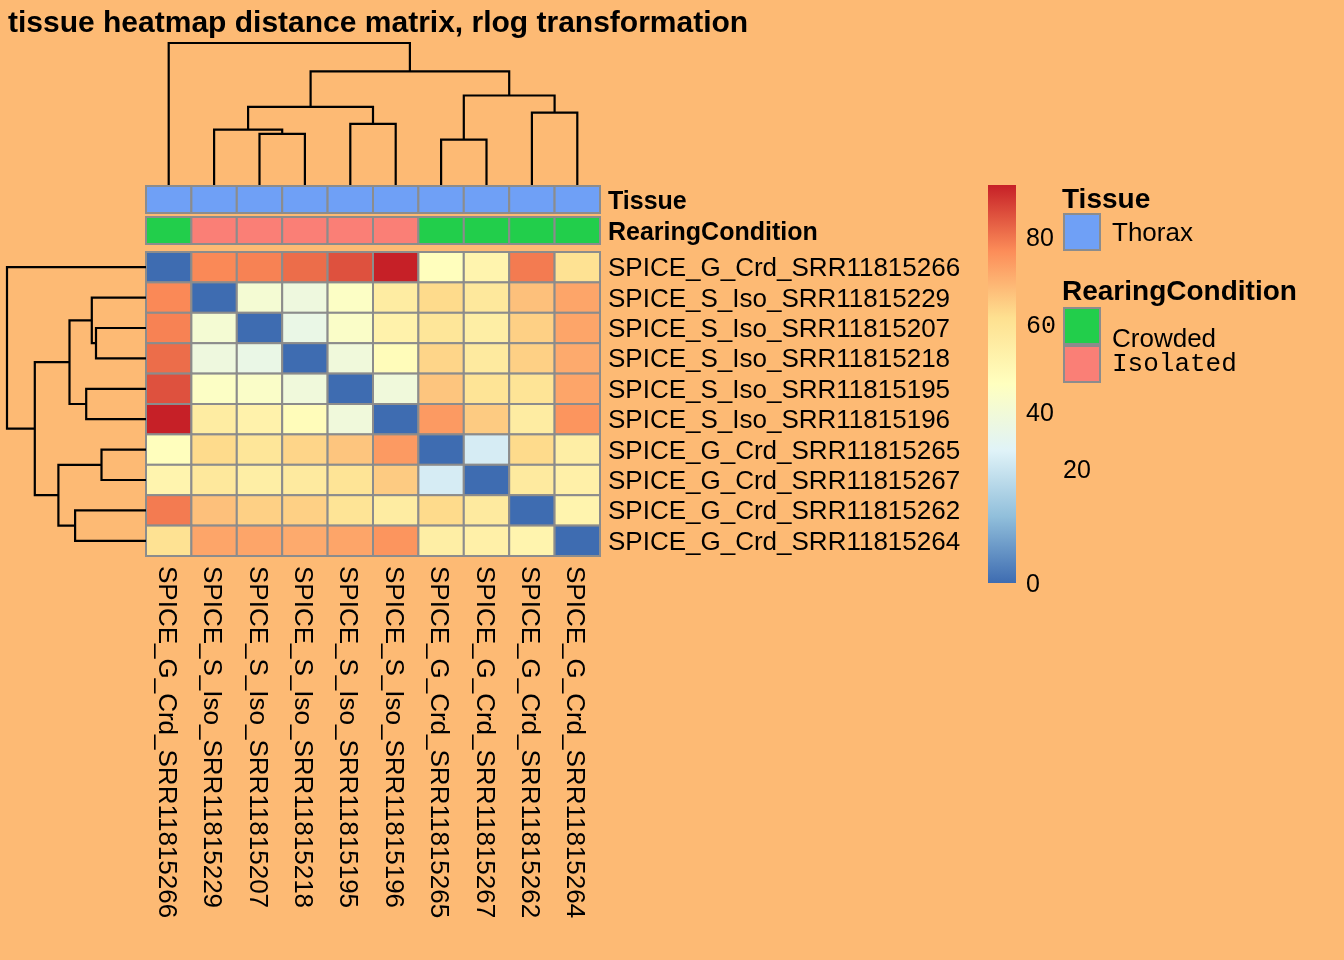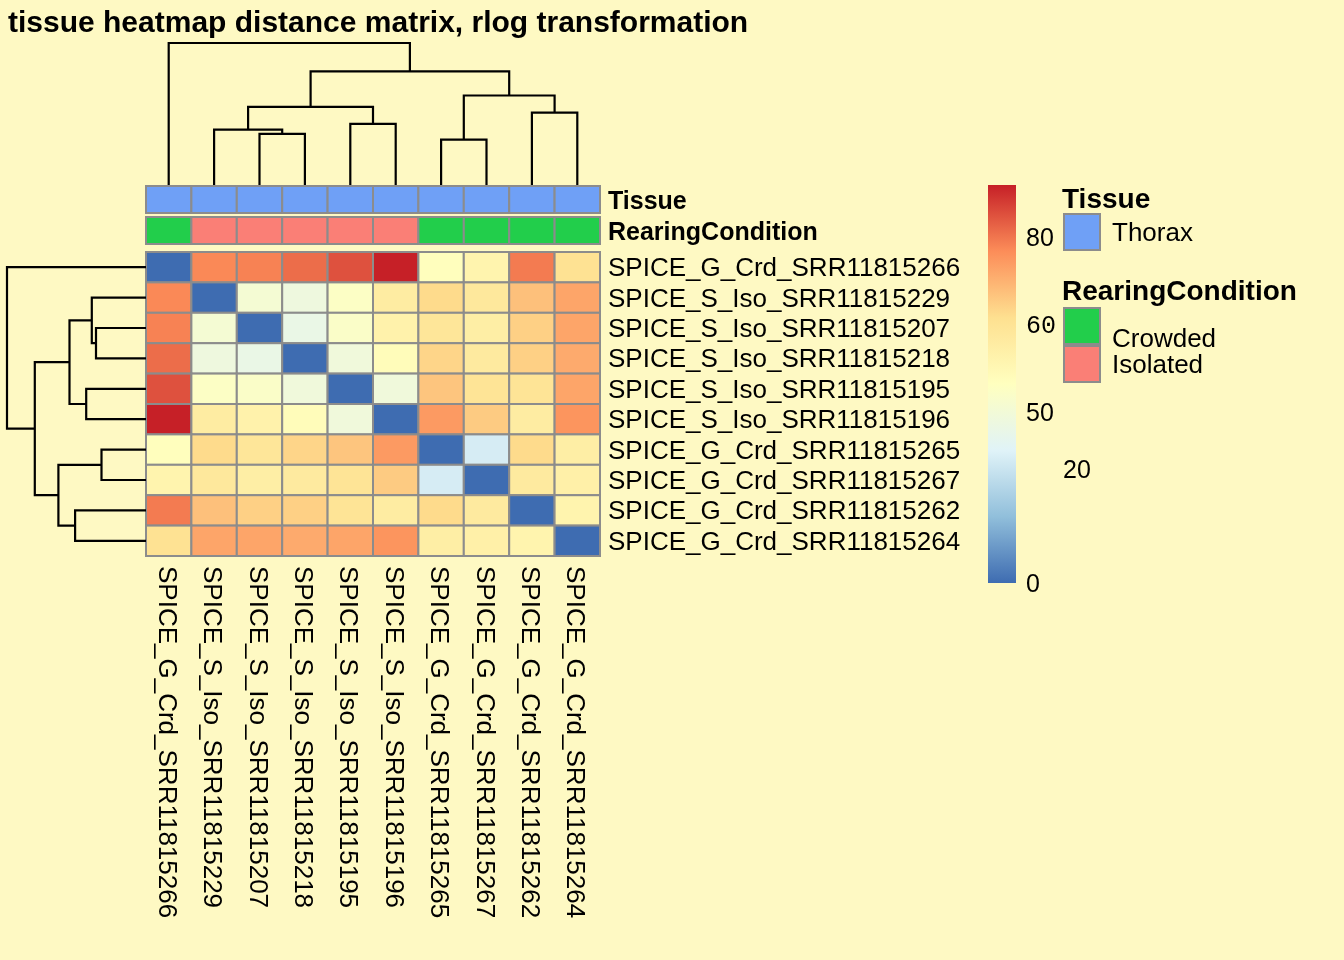--- a/index.html
+++ b/index.html
@@ -1,16 +1,16 @@
 <!DOCTYPE html>
 <html><head>
 <meta charset="utf-8">
 <style>
   html,body{margin:0;padding:0;background:#fff;}
-  #app{position:relative;width:1344px;height:960px;background:#fef9c3;
+  #app{position:relative;width:1344px;height:960px;background:#fdba74;
        font-family:"Liberation Sans",sans-serif;color:#000;overflow:hidden;}
   #plot{position:absolute;left:0;top:0;}
   .title{position:absolute;left:8px;top:5px;font-size:30px;font-weight:bold;white-space:nowrap;}
   .ann-label{position:absolute;left:608px;font-size:25px;font-weight:bold;
              transform:translateY(-50%);white-space:nowrap;}
   .row-label{position:absolute;left:608px;font-size:26px;transform:translateY(-50%);white-space:nowrap;}
   .col-label{position:absolute;top:566px;font-size:26px;line-height:28px;
              transform-origin:0 0;transform:rotate(90deg);white-space:nowrap;}
   .tick-label{position:absolute;left:1026px;font-size:25px;transform:translateY(-50%);}
   .legend-title{position:absolute;left:1062px;font-size:28px;font-weight:bold;white-space:nowrap;}
@@ -156,21 +156,21 @@
           <stop offset="100.0%" stop-color="#C62027"></stop>
         </linearGradient>
       </defs>
       <rect x="988" y="185" width="28" height="398" fill="url(#cbgrad)"></rect>
     </svg>
   <div class="title">tissue heatmap distance matrix, rlog transformation</div>
   <div class="ann-label" style="top:200px">Tissue</div>
   <div class="ann-label" style="top:231px">RearingCondition</div>
 <div class="tick-label" style="top: 583px;">0</div>
     <div class="tick-label" style="top: 469px; margin-left: 37px;">20</div>
-    <div class="tick-label" style="top: 411.8px;">50</div>
+    <div class="tick-label" style="top: 411.8px;">40</div>
     <div class="tick-label" style="top: 326.2px; font-family: Liberation Mono, monospace;">60</div>
     <div class="tick-label" style="top: 237px;">80</div>
     <div class="row-label" style="top: 267.2px;">SPICE_G_Crd_SRR11815266</div>
     <div class="col-label" style="left: 181.7px;">SPICE_G_Crd_SRR11815266</div>
     <div class="row-label" style="top: 297.6px;">SPICE_S_Iso_SRR11815229</div>
     <div class="col-label" style="left: 227.1px;">SPICE_S_Iso_SRR11815229</div>
     <div class="row-label" style="top: 328px;">SPICE_S_Iso_SRR11815207</div>
     <div class="col-label" style="left: 272.5px;">SPICE_S_Iso_SRR11815207</div>
     <div class="row-label" style="top: 358.4px;">SPICE_S_Iso_SRR11815218</div>
     <div class="col-label" style="left: 317.9px;">SPICE_S_Iso_SRR11815218</div>
@@ -186,14 +186,14 @@
     <div class="col-label" style="left: 544.9px;">SPICE_G_Crd_SRR11815262</div>
     <div class="row-label" style="top: 540.8px;">SPICE_G_Crd_SRR11815264</div>
     <div class="col-label" style="left: 590.3px;">SPICE_G_Crd_SRR11815264</div>
     <div class="legend-title" style="top: 183px;">Tissue</div>
     <div class="legend-swatch" style="top: 213px; background: rgb(111, 160, 246);"></div>
     <div class="legend-label" style="top: 232px; text-align: center;">Thorax</div>
     <div class="legend-title" style="top: 275px;">RearingCondition</div>
     <div class="legend-swatch" style="top: 307px; background: rgb(34, 206, 75);"></div>
     <div class="legend-label" style="top: 338px;">Crowded</div>
     <div class="legend-swatch" style="top: 345px; background: rgb(250, 127, 118);"></div>
-    <div class="legend-label" style="top: 364px;">Isolated</div>
+    <div class="legend-label" style="top: 364px; font-family: Liberation Mono, monospace;">Isolated</div>
   </div>
 
 </body></html>

